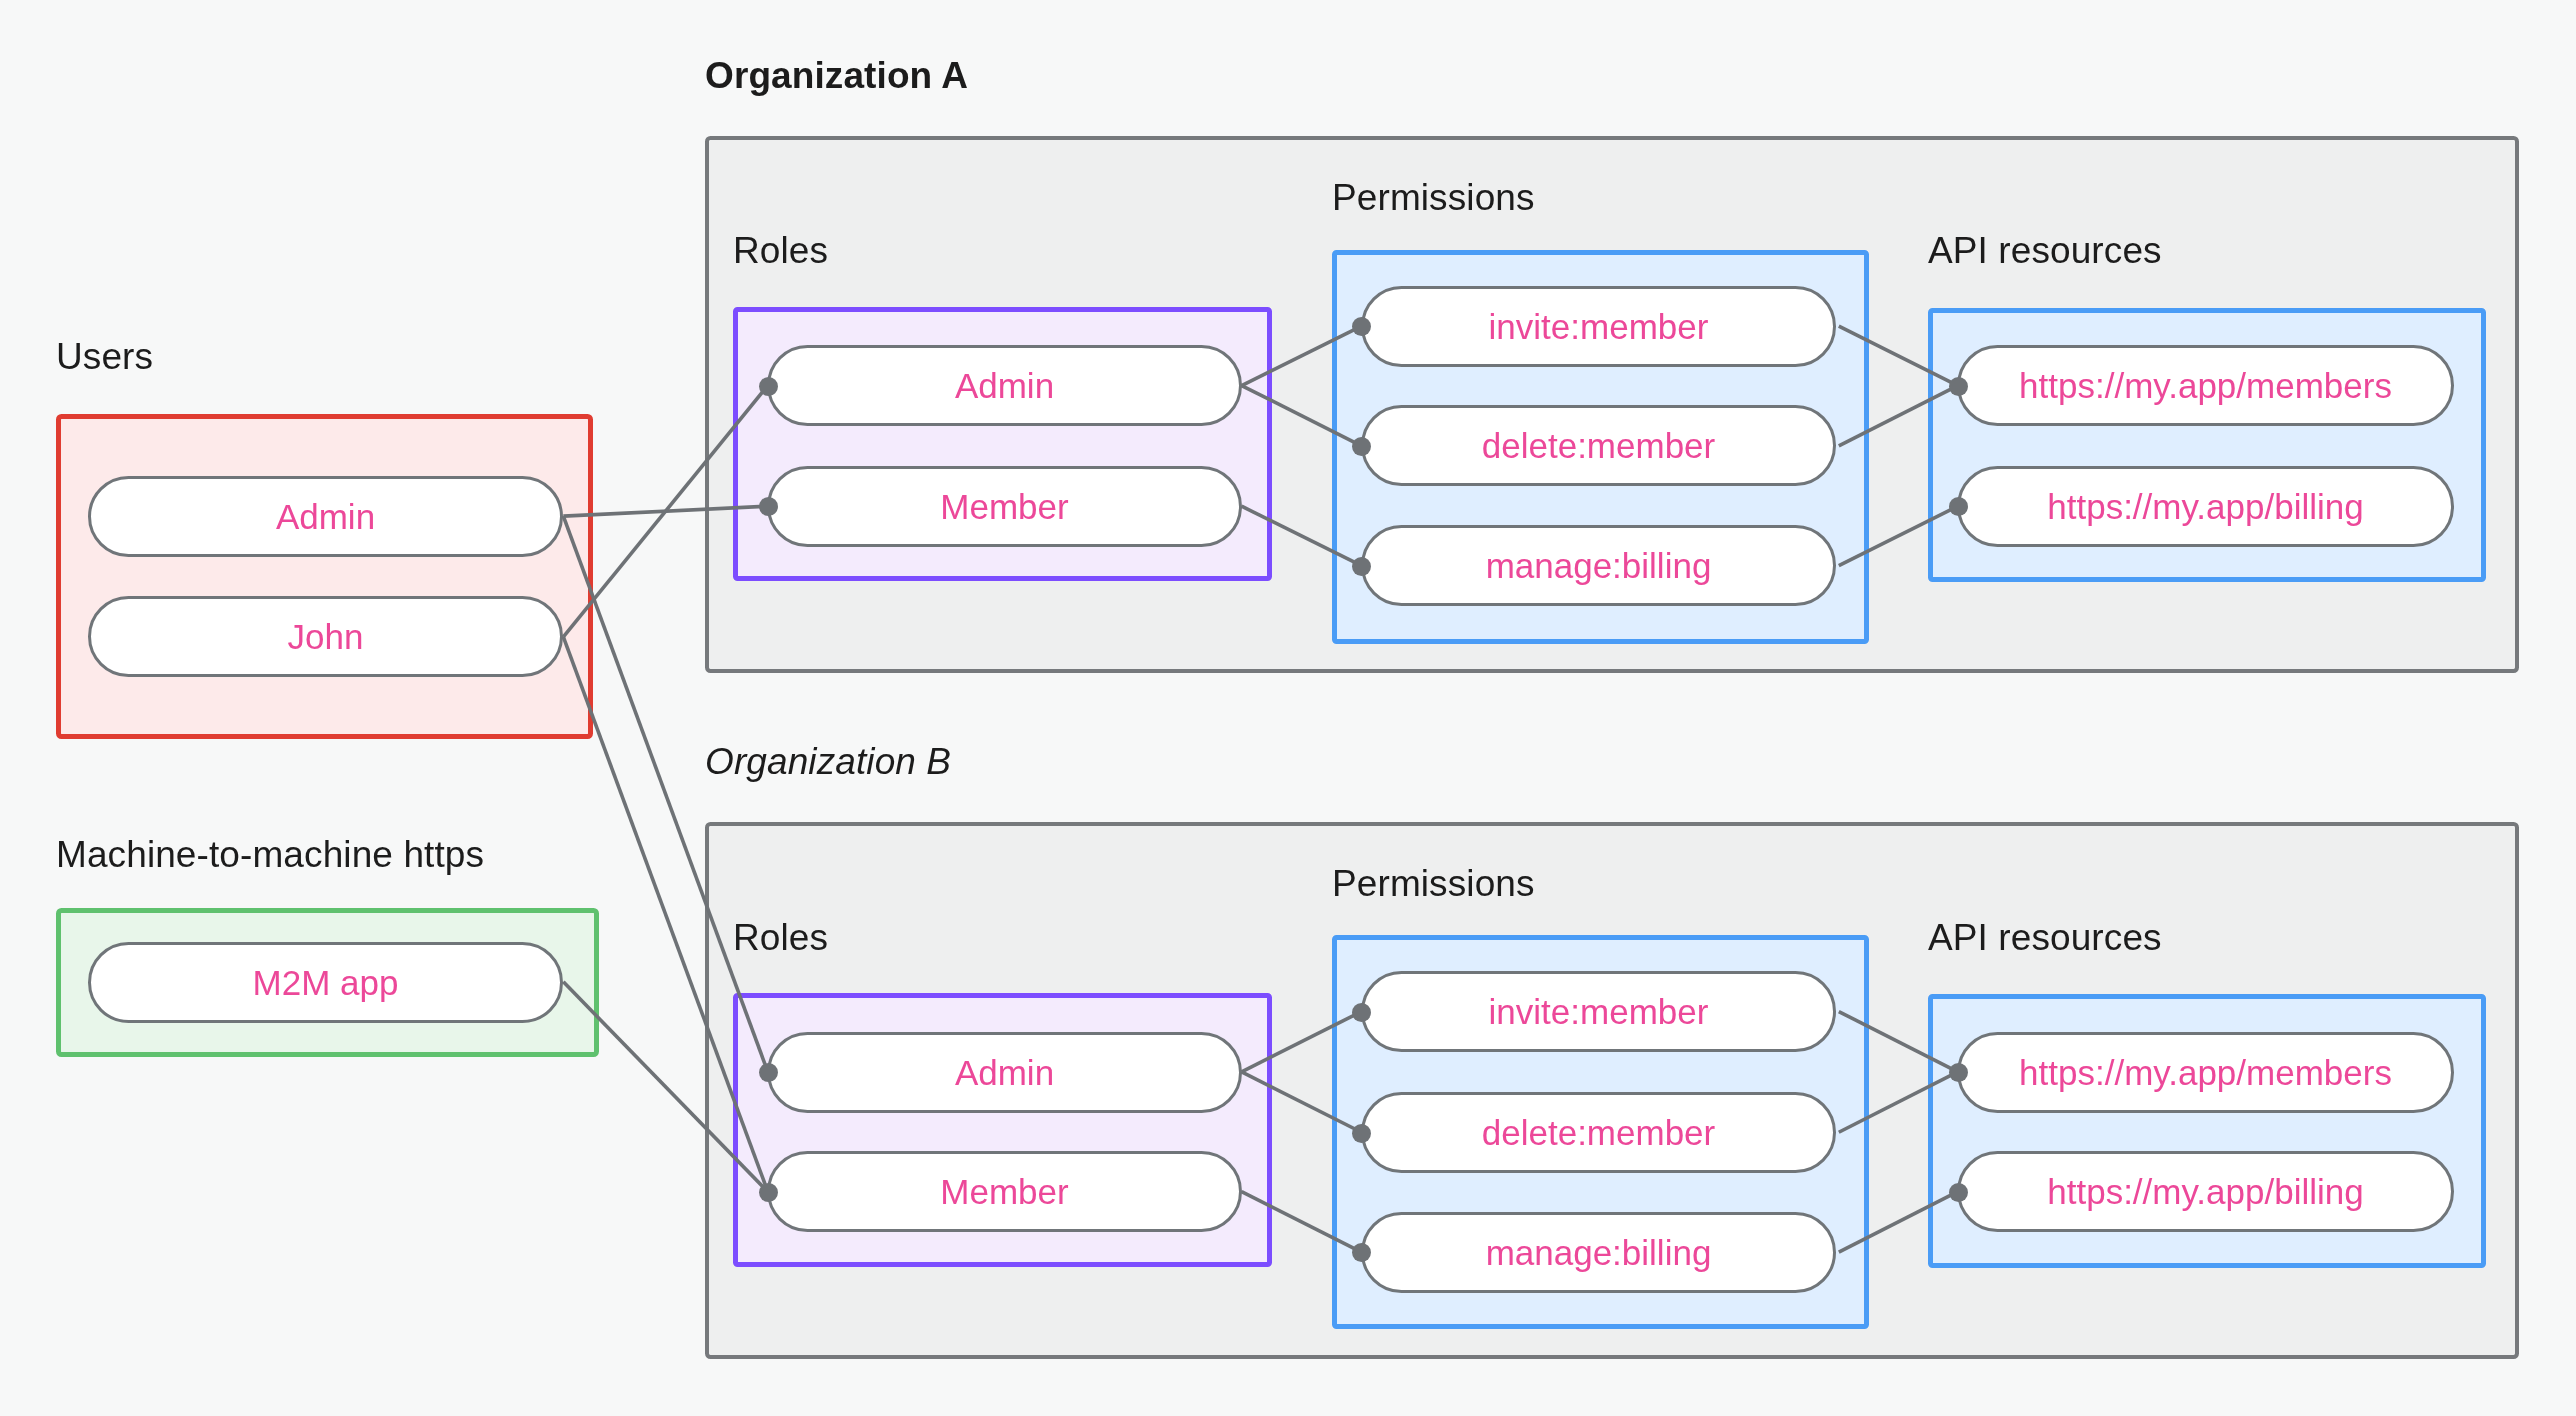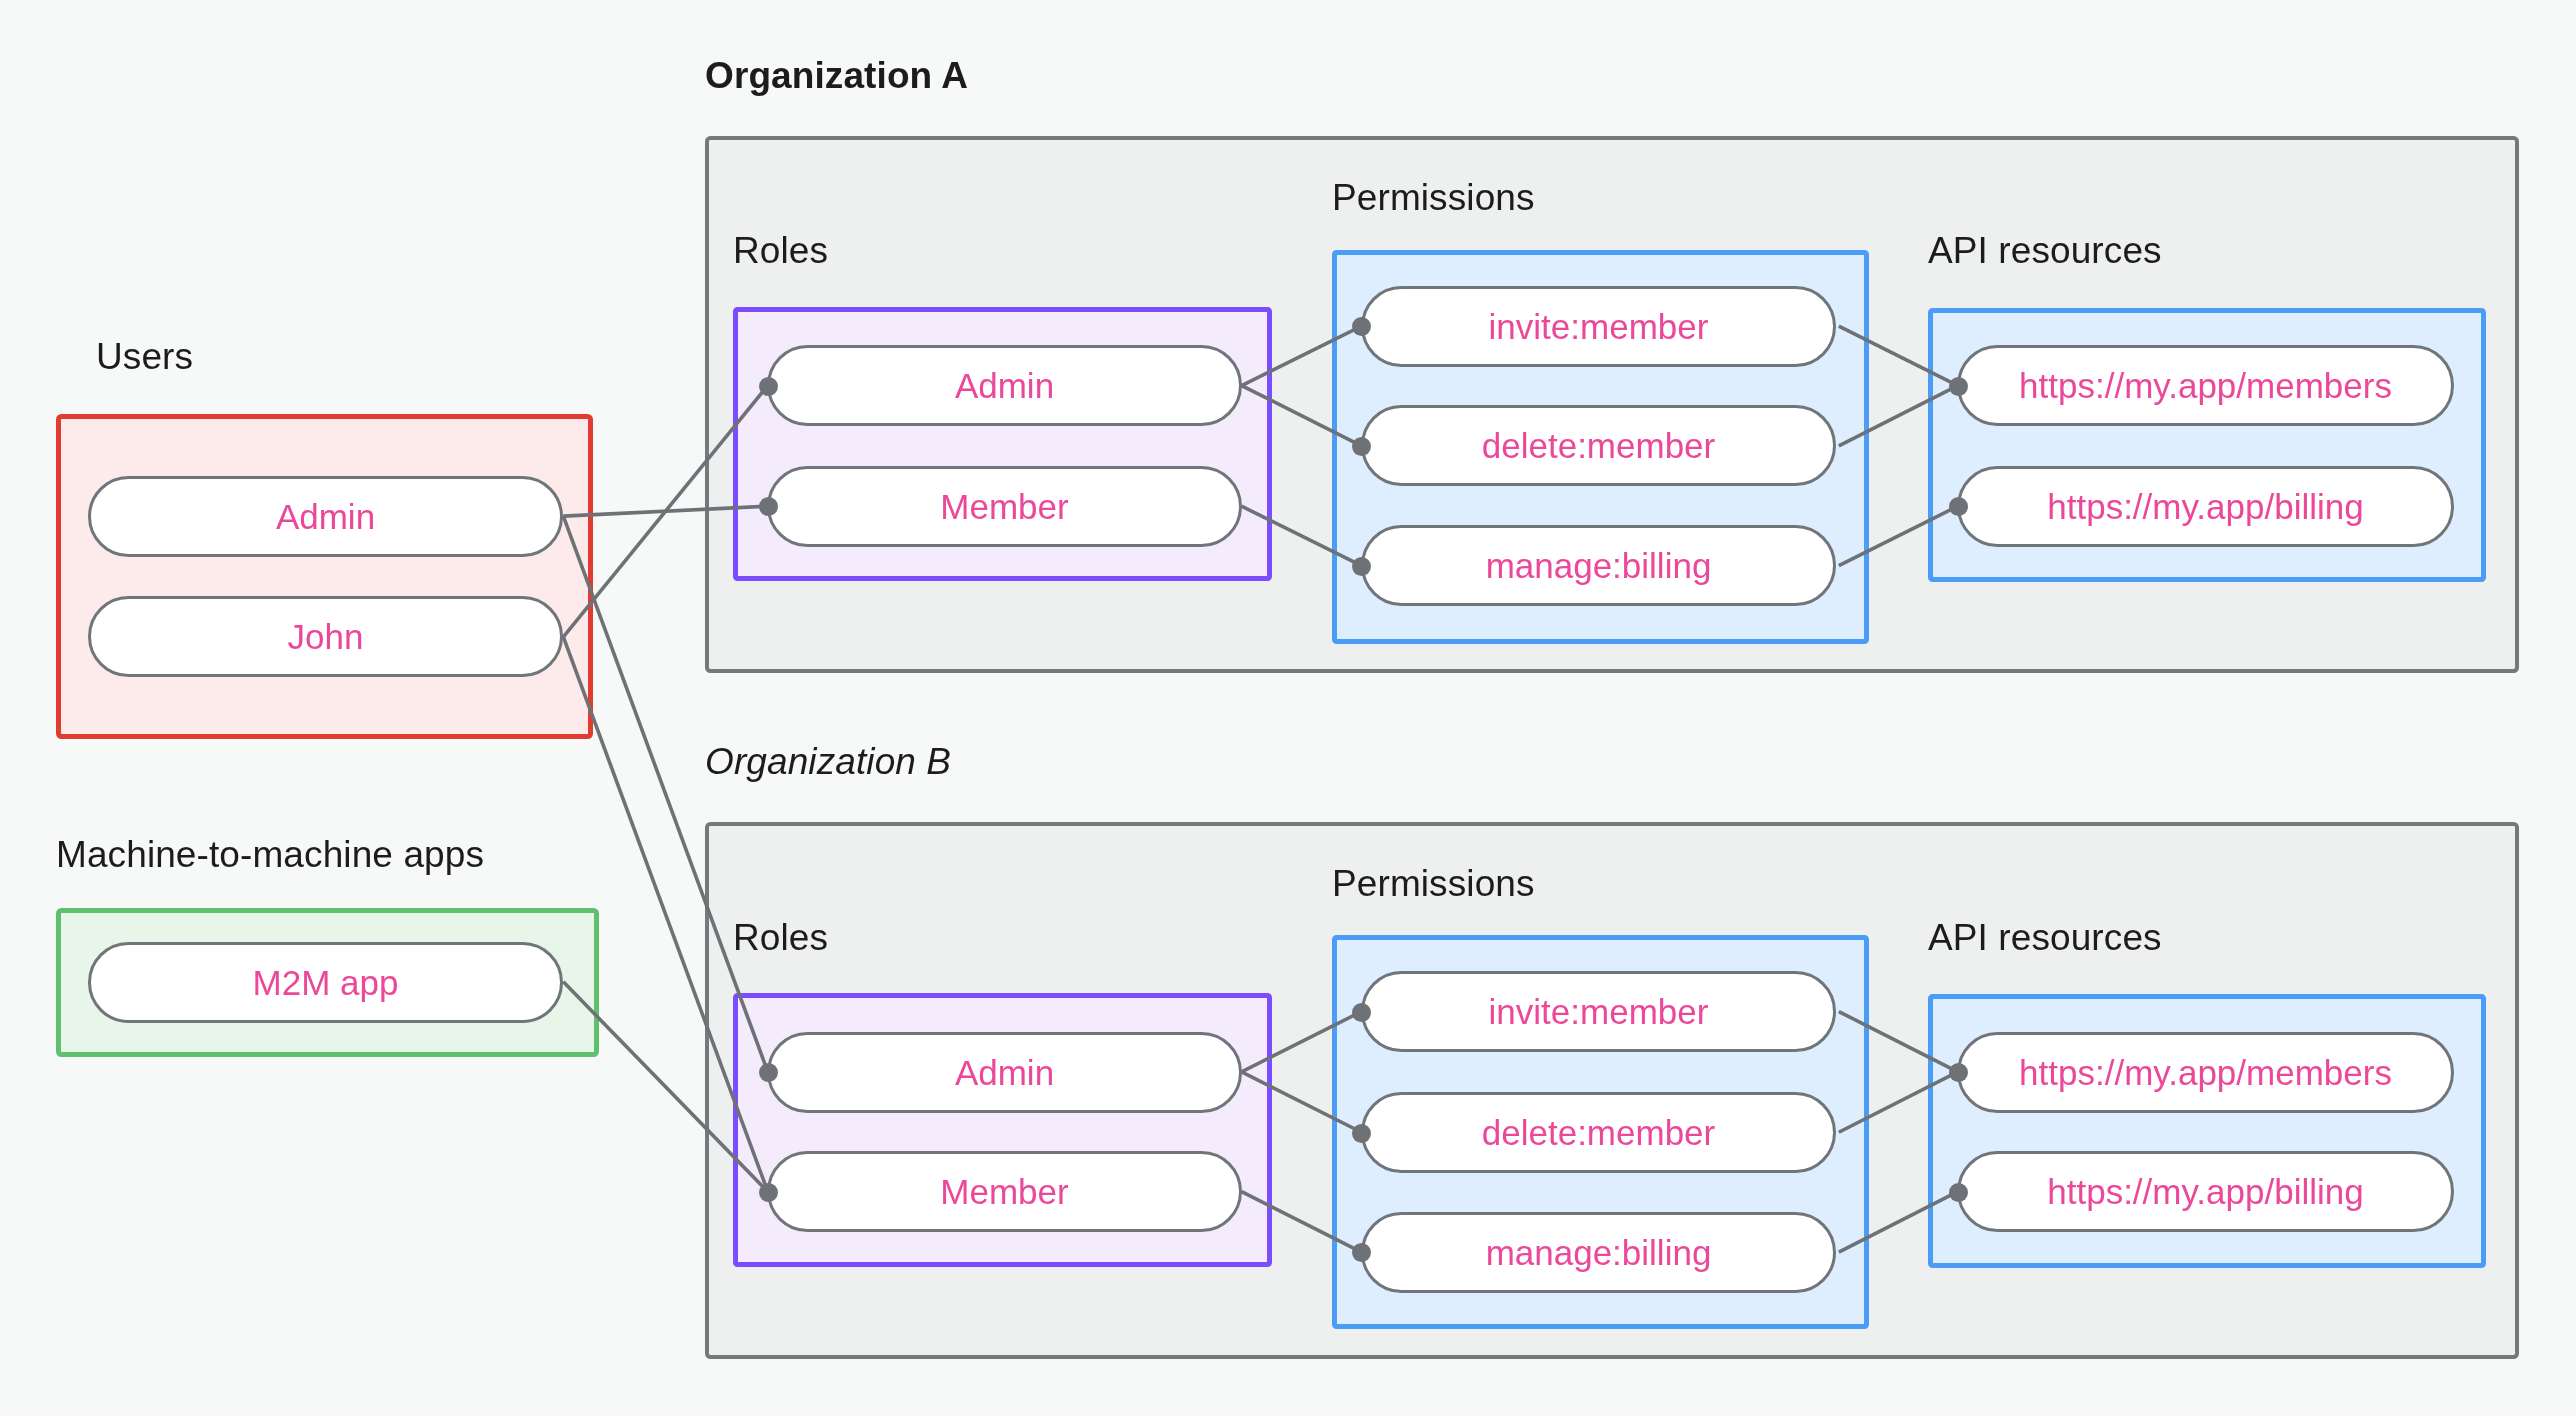--- a/index.html
+++ b/index.html
@@ -129,30 +129,30 @@
       <path d="M 1378 1190 L 1511 1123"></path>
       <path d="M 1378 1190 L 1511 1257"></path>
       <path d="M 1378 1323 L 1511 1390"></path>
 
       <path d="M 2041 1123 L 2173 1190"></path>
       <path d="M 2041 1257 L 2173 1190"></path>
       <path d="M 2041 1390 L 2173 1323"></path>
     </g>
   </svg>
 
-  <div class="group-label" style="left:56px; top:338px;margin-left:40px;">Users</div>
+  <div class="group-label" style="left:56px; top:338px;">Users</div>
   <div class="container-box users-box" style="left:56px; top:414px; width:537px; height:325px;"></div>
   <div class="node" style="left:88px; top:476px; width:475px; height:81px;">
     <span>Admin</span>
   </div>
   <div class="node" style="left:88px; top:596px; width:475px; height:81px;">
     <span>John</span>
   </div>
 
-  <div class="group-label" style="left:56px; top:836px;">Machine-to-machine apps</div>
+  <div class="group-label" style="left:56px; top:836px;">Machine-to-machine https</div>
   <div class="container-box m2m-box" style="left:56px; top:908px; width:543px; height:149px;"></div>
   <div class="node" style="left:88px; top:942px; width:475px; height:81px;text-align:center;">
     <span>M2M app</span>
   </div>
 
   <div class="group-label" style="left:705px; top:57px;font-weight:bold;">Organization A</div>
   <div class="container-box org-box" style="left:705px; top:136px; width:1814px; height:537px;"></div>
 
   <div class="group-label" style="left:733px; top:232px;">Roles</div>
   <div class="container-box roles-box" style="left:733px; top:307px; width:539px; height:274px;"></div>

